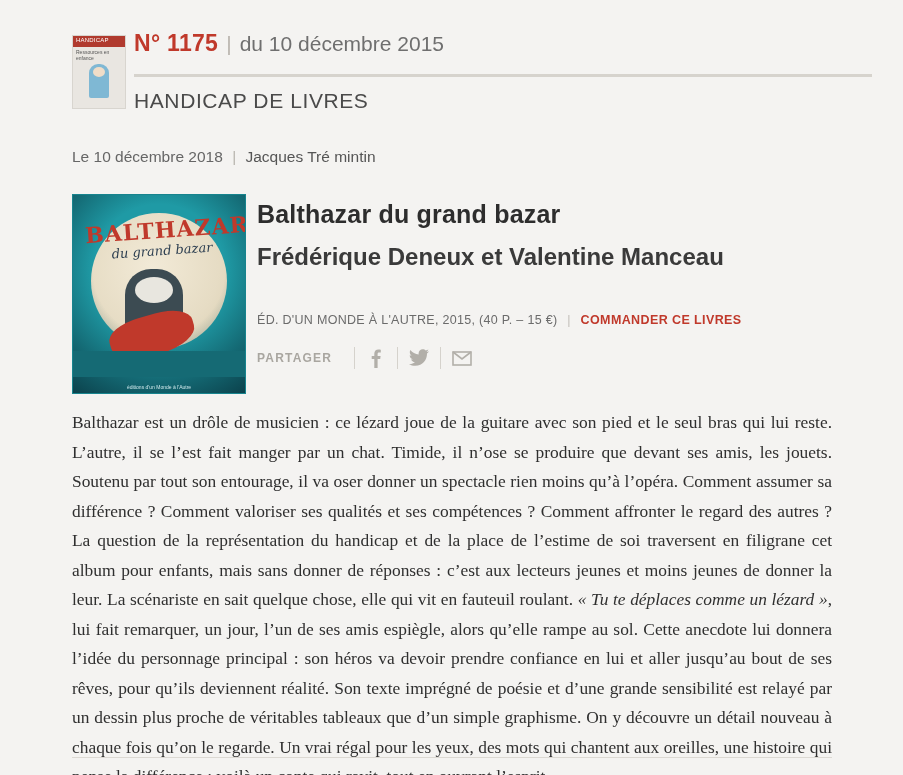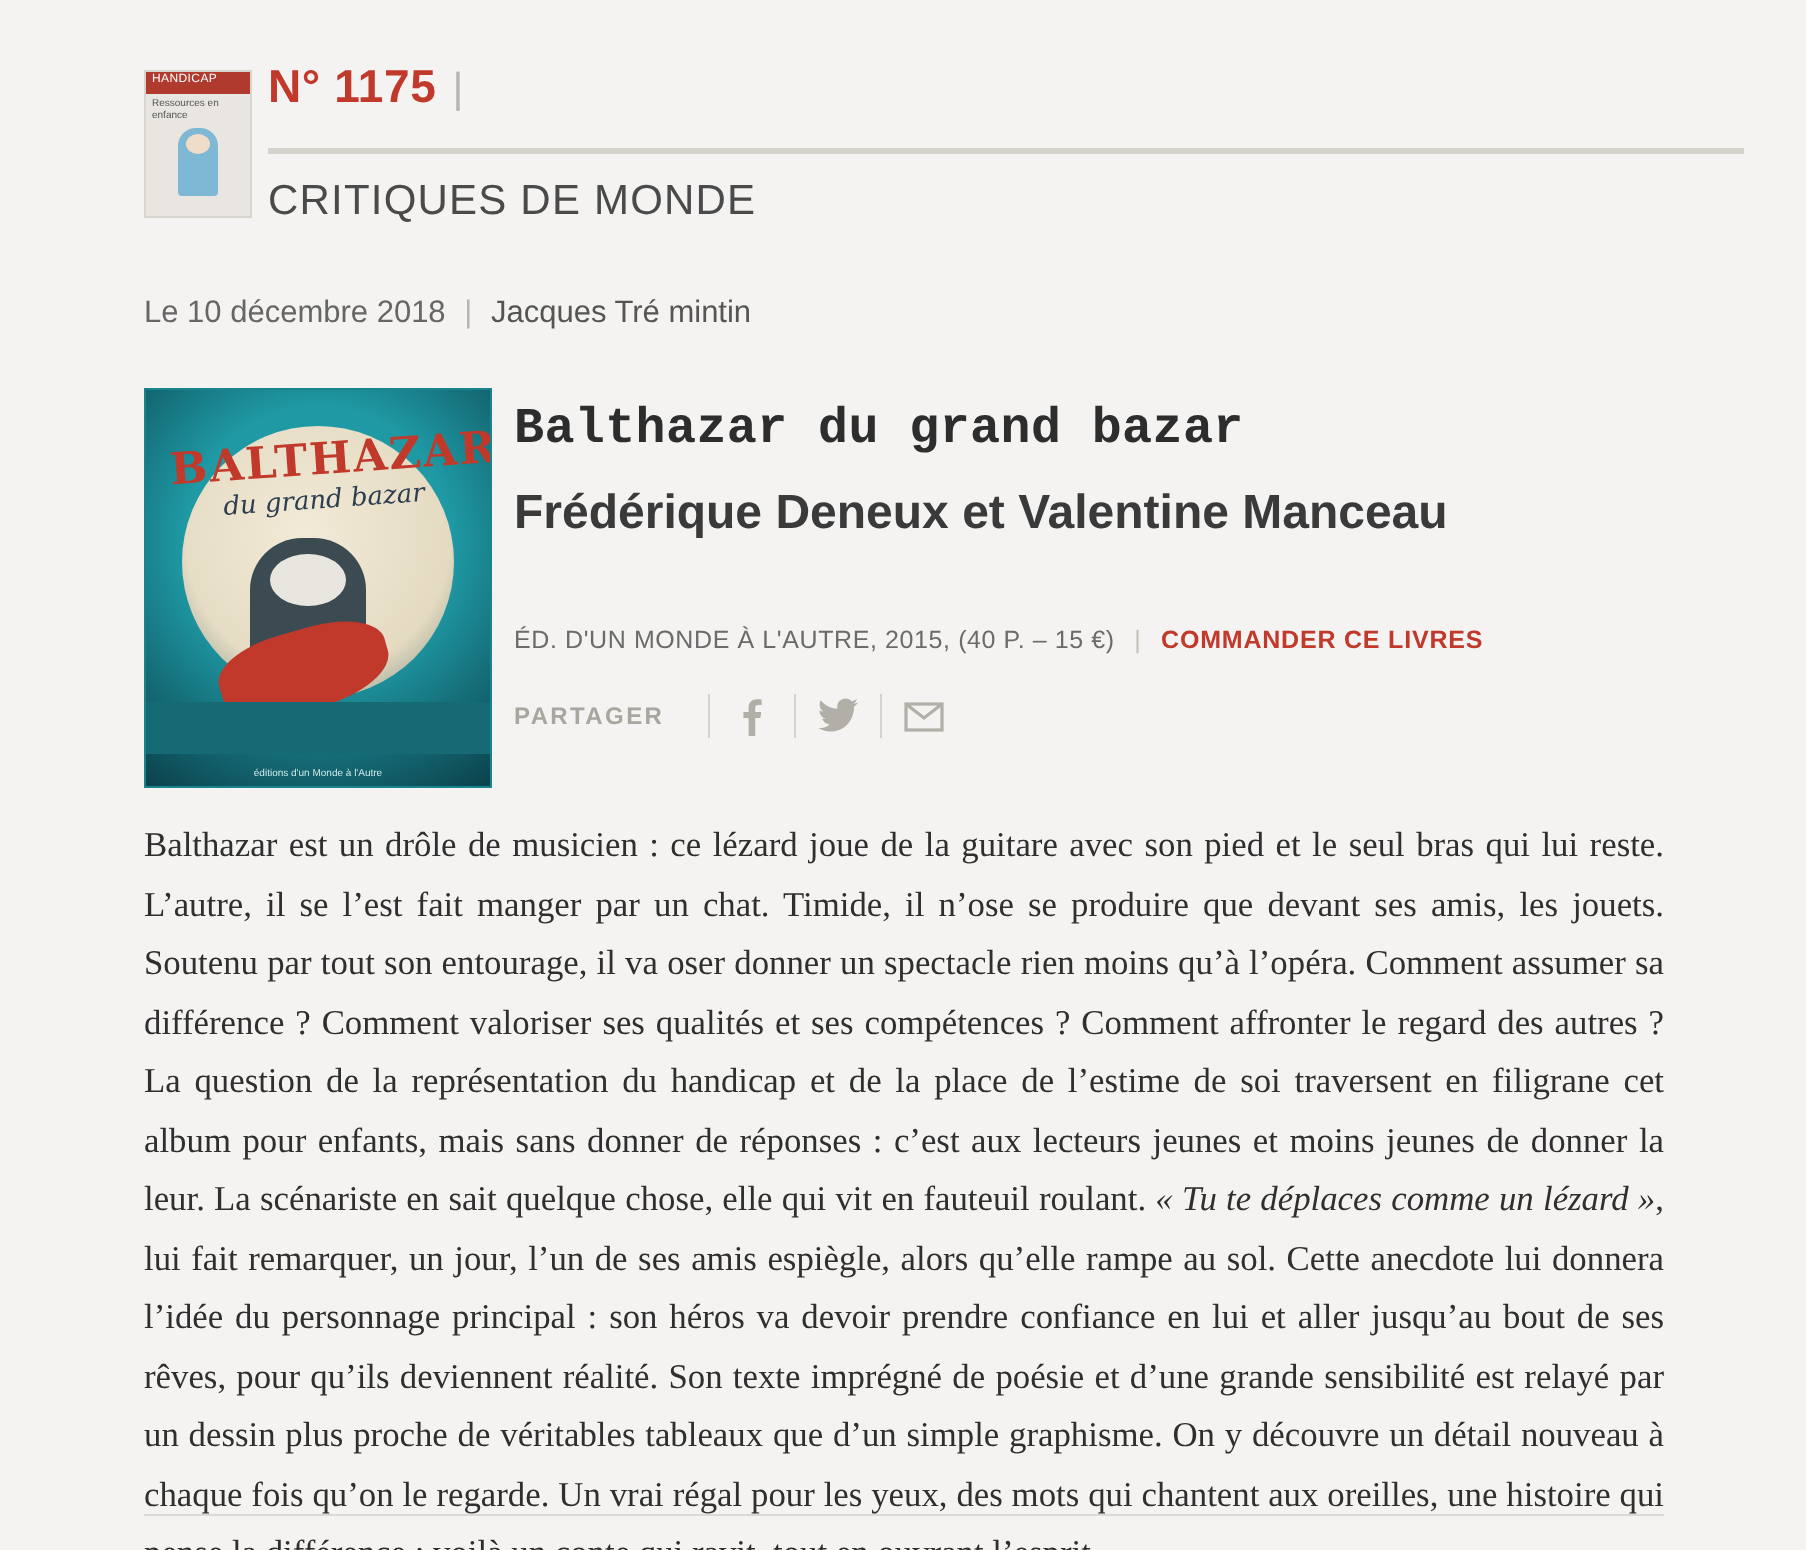--- a/index.html
+++ b/index.html
@@ -213,21 +213,21 @@
     text-align: center;
     font-size: 5px;
     color: #cfe9ec;
   }
 
   
   .book-title {
     position: absolute;
     left: 257px;
     top: 200px;
-    font-family: Liberation Mono, monospace;
+    font-family: Liberation Sans, sans-serif;
     font-weight: bold;
     font-size: 25px;
     color: #2d2d2d;
     letter-spacing: 0.2px;
   }
   .book-authors {
     position: absolute;
     left: 257px;
     top: 243px;
     font-size: 24px;
@@ -314,25 +314,26 @@
     <div class="mag-thumb">
       <div class="band"></div>
       <div class="band-txt">HANDICAP</div>
       <div class="sub">Ressources en enfance</div>
       <div class="figure"></div>
     </div>
 
     <div class="issue-row">
       <span class="issue-num">N° 1175</span>
       <span class="issue-sep">|</span>
+      <span class="issue-date">du 10 décembre 2015</span>
     </div>
 
     <div class="rule"></div>
 
-    <div class="section-title">CRITIQUES DE MONDE</div>
+    <div class="section-title">HANDICAP DE LIVRES</div>
   </div>
 
   <div class="byline">
     <span>Le 10 décembre 2018</span>
     <span class="sep">|</span>
     <span class="author">Jacques Tré mintin</span>
   </div>
 
   <div class="cover">
     <div class="moon"></div>

